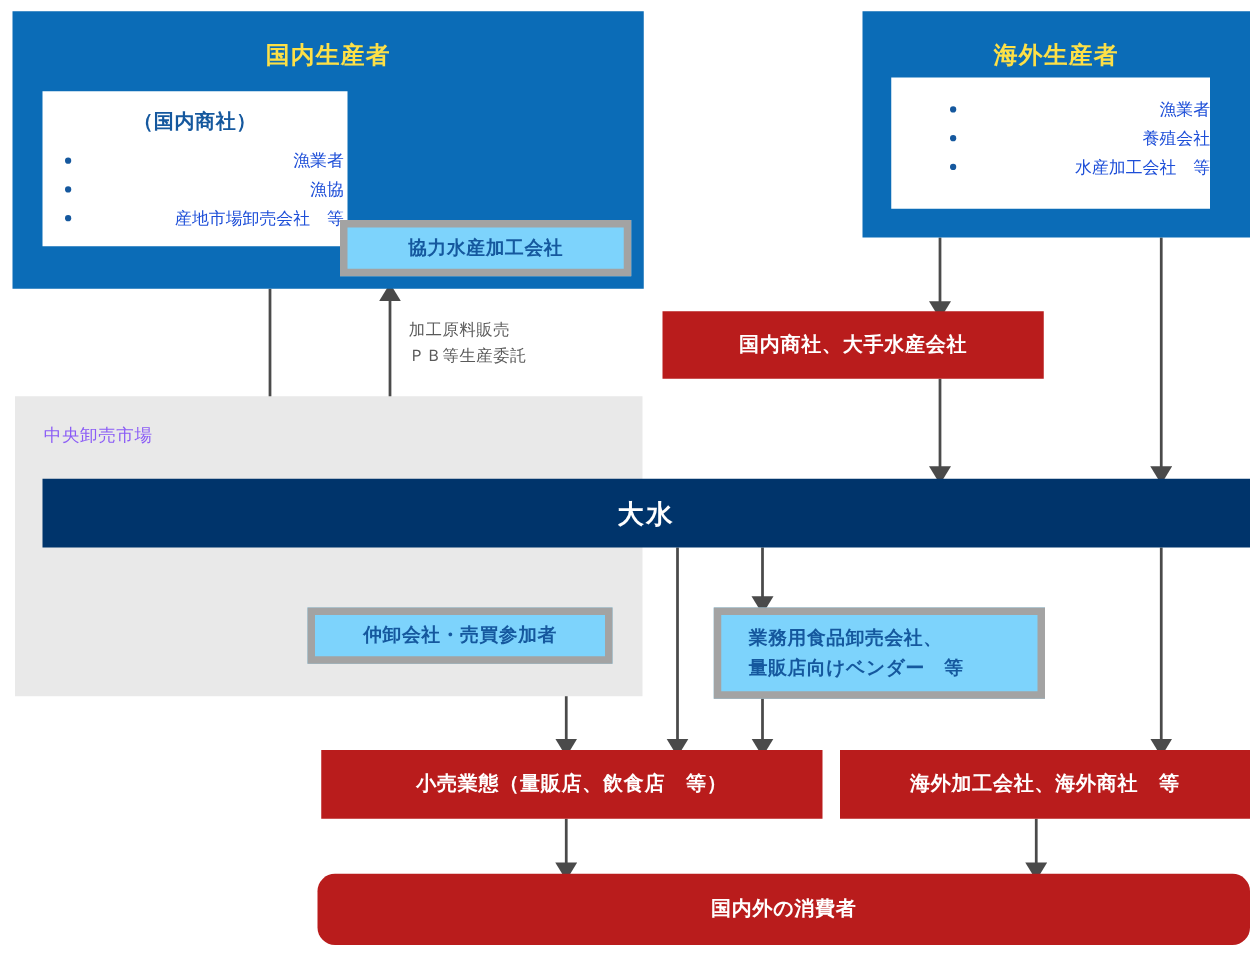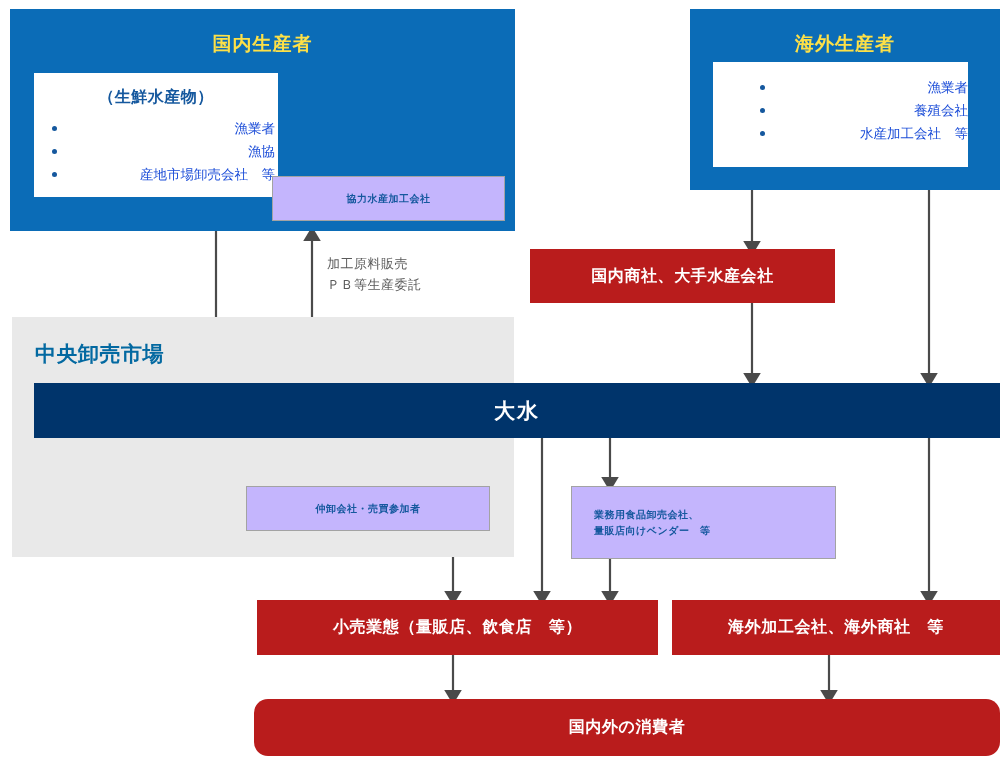--- a/index.html
+++ b/index.html
@@ -63,24 +63,24 @@
     left: 2px;
     top: 9px;
     width: 5px;
     height: 5px;
     border-radius: 50%;
     background: #15589e;
   }
 
   
   .pale-box {
-    background: #c4b5fd;
-    border: 1px solid #a3a3a3;
+    background: #7dd3fc;
+    border: 6px solid #a3a3a3;
     color: #15589e;
-    font-size: 10px;
+    font-size: 15px;
     font-weight: bold;
     display: flex;
     align-items: center;
     letter-spacing: .5px;
   }
   .pale-box.center { justify-content: center; }
   .pale-box .pb-lines { line-height: 1.55; white-space: pre-line; }
 
   
   .blue-box {
@@ -104,23 +104,23 @@
     align-items: center;
     justify-content: center;
     letter-spacing: 2px;
   }
 
   
   .grey-region {
     background: #e9e9e9;
   }
   .grey-region-label {
-    color: #0369a1;
-    font-size: 21px;
-    font-weight: bold;
+    color: #8b5cf6;
+    font-size: 14px;
+    font-weight: normal;
     letter-spacing: .5px;
   }
 
   
   .arrow-label {
     color: #5a5a5a;
     font-size: 13px;
     line-height: 1.65;
     white-space: pre-line;
     letter-spacing: .5px;
@@ -178,21 +178,21 @@
     </g>
   </svg>
 
   <div class="abs grey-region" style="left:12px; top:317px; width:502px; height:240px;"></div>
   <div class="abs grey-region-label" style="left:35px; top:340px; width:240px;">中央卸売市場</div>
 
   <div class="abs group-box" style="left:10px; top:9px; width:505px; height:222px;">
     <div class="abs group-title" style="left:0; top:22px; width:505px;">国内生産者</div>
 
     <div class="abs white-panel" style="left:24px; top:64px; width:244px; height:124px;">
-      <div class="abs panel-head" style="left:0; top:14px; width:244px;">（生鮮水産物）</div>
+      <div class="abs panel-head" style="left:0; top:14px; width:244px;">（国内商社）</div>
       <ul class="abs bullet-list" style="left:16px; top:44px; width:225px;">
         <li>漁業者</li>
         <li>漁協</li>
         <li>産地市場卸売会社　等</li>
       </ul>
     </div>
 
 
     <div class="abs pale-box center" style="left:262px; top:167px; width:233px; height:45px;">
       <span class="pb-lines">協力水産加工会社</span>

